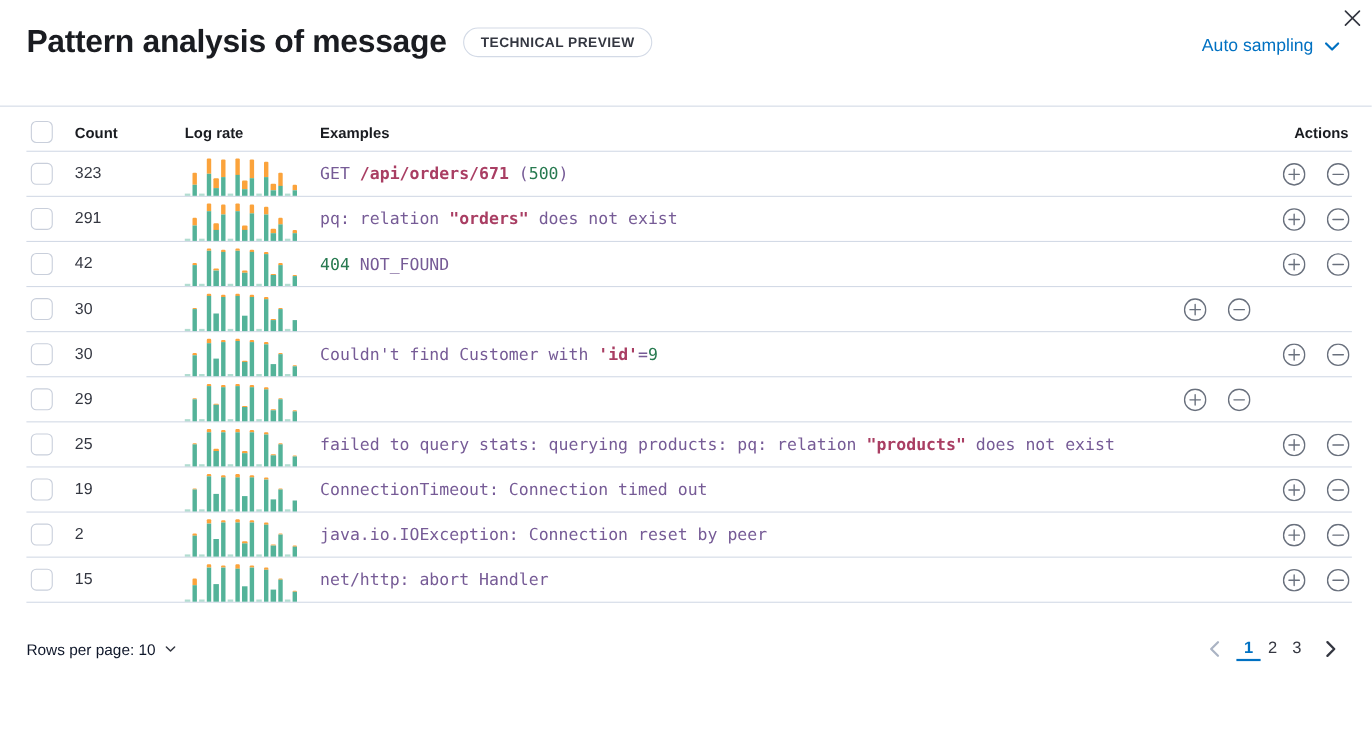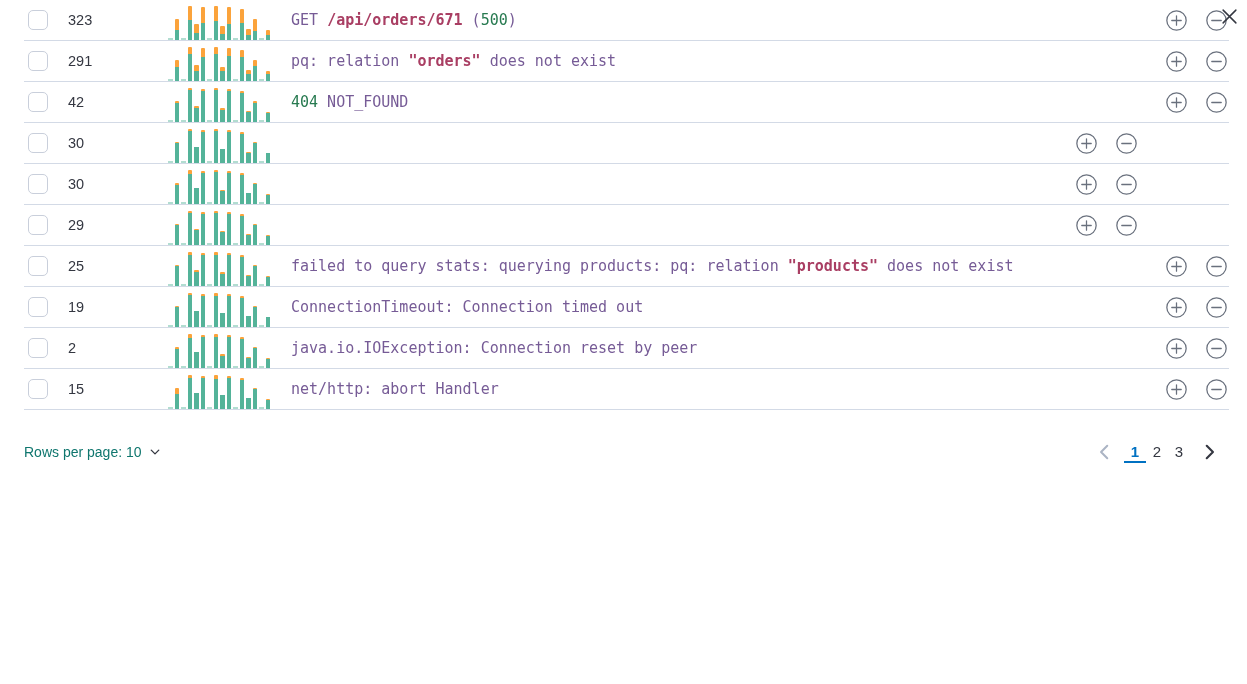--- a/index.html
+++ b/index.html
@@ -55,42 +55,61 @@
   }
   .tok-p { color: #765b96; }
   .tok-r { color: #a93e63; font-weight: 700; }
   .tok-g { color: #277a50; font-weight: 400; }
 
   .cell.actions { display: flex; justify-content: flex-end; gap: 19px; padding-right: 2px; }
   .icon-btn { width: 21px; height: 21px; display: flex; align-items: center; justify-content: center; }
 
   
   .footer { display: flex; justify-content: space-between; align-items: center; margin-top: 30px; padding-right: 8px; }
-  .rpp { display: flex; align-items: center; gap: 7px; font-size: 14px; color: #0f766e; }
+  .rpp { display: flex; align-items: center; gap: 7px; font-size: 14px; color: #0f172a; }
   .pagination { display: flex; align-items: center; gap: 7px; }
   .page-num { min-width: 22px; padding: 2px 3px 3px; text-align: center; font-size: 15px; color: #343741; }
   .page-num.active { color: #0071c2; font-weight: 700; border-bottom: 2px solid #0071c2; padding-bottom: 1px; }
   .page-arrow { width: 24px; height: 24px; display: flex; align-items: center; justify-content: center; }
   .page-arrow.disabled { cursor: default; }
 </style>
 </head>
 <body>
 
 <div class="flyout">
 
   <button class="close-btn" aria-label="Close">
     <svg width="17" height="17" viewBox="0 0 16 16" fill="none">
       <path d="M2 2 L14 14 M14 2 L2 14" stroke="#343741" stroke-width="1.4" stroke-linecap="round"></path>
     </svg>
   </button>
 
+  <header class="header">
+    <div class="title-row">
+      <h1 class="title">Pattern analysis of message</h1>
+      <span class="badge">TECHNICAL PREVIEW</span>
+    </div>
+    <button class="sampling">
+      <span>Auto sampling</span>
+      <svg width="16" height="16" viewBox="0 0 16 16" fill="none">
+        <path d="M2.5 5.5 L8 11 L13.5 5.5" stroke="#0071c2" stroke-width="2" stroke-linecap="round" stroke-linejoin="round"></path>
+      </svg>
+    </button>
+  </header>
 
   <div class="content">
 
     <div>
+      <div class="thead">
+        <div class="cell cb"><span class="checkbox"></span></div>
+        <div class="th">Count</div>
+        <div class="th">Log rate</div>
+        <div class="th">Examples</div>
+        <div class="th actions-h">Actions</div>
+      </div>
       <div id="tbody">
   <div class="row">
     <div class="cell cb"><span class="checkbox"></span></div>
     <div class="cell count">323</div>
     <div class="cell chart">
       <div class="sparkline">
                 <div class="bar low">
                   <div class="seg-o" style="height: 0px;"></div>
                   <div class="seg-g" style="height: 2px;"></div>
                 </div>
@@ -500,20 +519,21 @@
                 <div class="bar low">
                   <div class="seg-o" style="height: 0px;"></div>
                   <div class="seg-g" style="height: 2px;"></div>
                 </div>
                 <div class="bar">
                   <div class="seg-o" style="height: 1px;"></div>
                   <div class="seg-g" style="height: 9px;"></div>
                 </div>
               </div>
     </div>
+    <div class="cell example"><span class="tok-p">Couldn't find Customer with </span><span class="tok-r">'id'</span><span class="tok-p">=</span><span class="tok-g">9</span></div>
     <div class="cell actions">
       <button class="icon-btn" aria-label="Filter for pattern">
         <svg width="21" height="21" viewBox="0 0 20 20" fill="none">
           <circle cx="10" cy="10" r="9.2" stroke="#69707d" stroke-width="1.2"></circle>
           <path d="M10 5.5 V14.5 M5.5 10 H14.5" stroke="#69707d" stroke-width="1.2" stroke-linecap="round"></path>
         </svg>
       </button>
       <button class="icon-btn" aria-label="Filter out pattern">
         <svg width="21" height="21" viewBox="0 0 20 20" fill="none">
           <circle cx="10" cy="10" r="9.2" stroke="#69707d" stroke-width="1.2"></circle>

